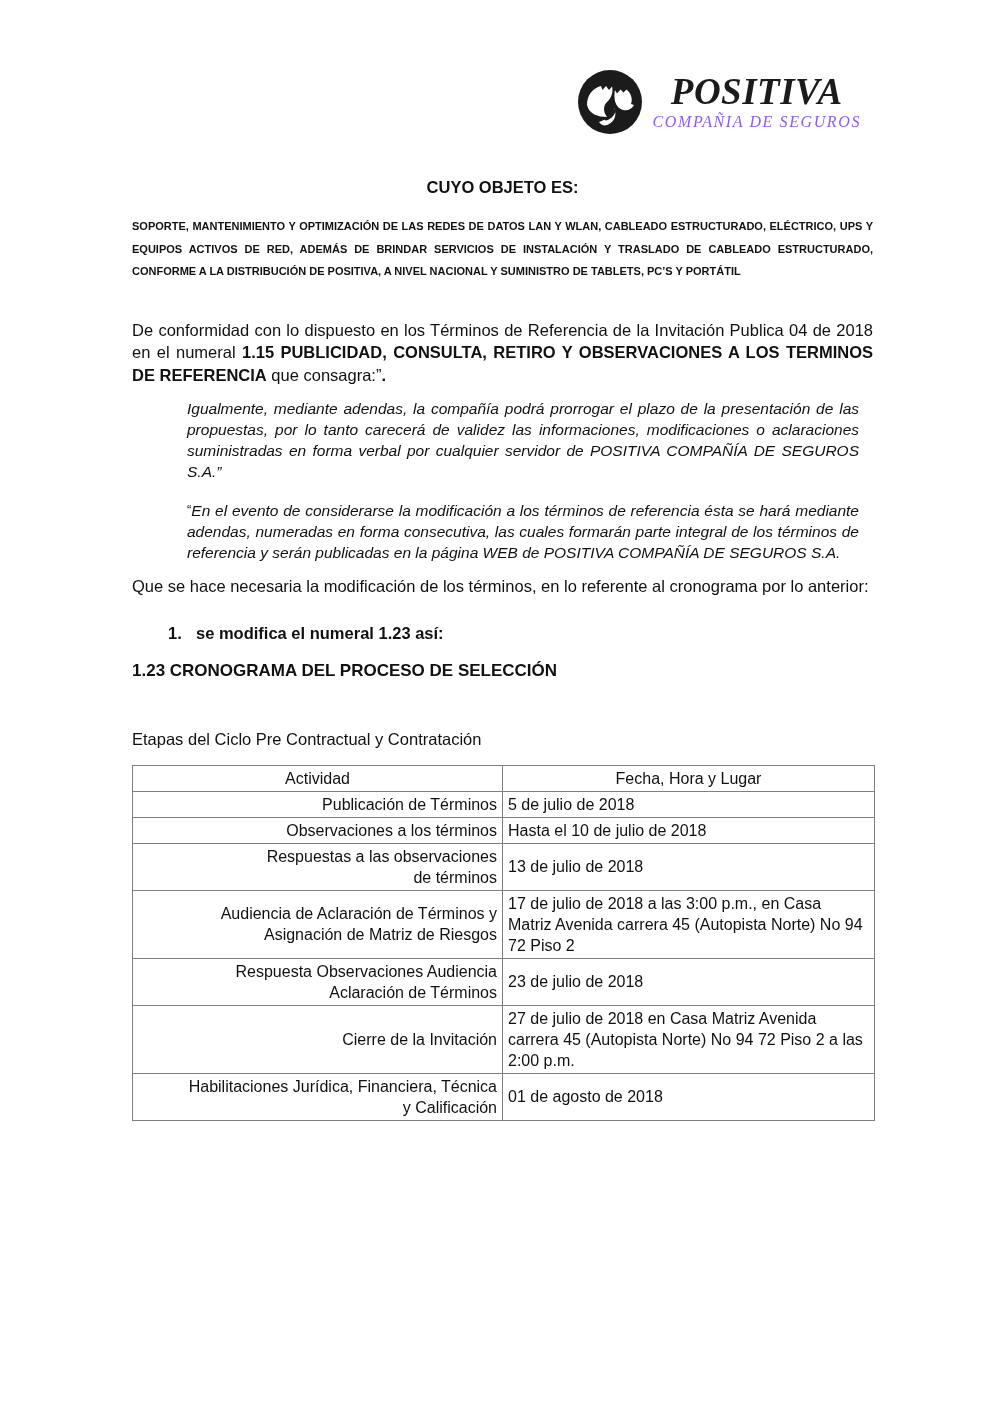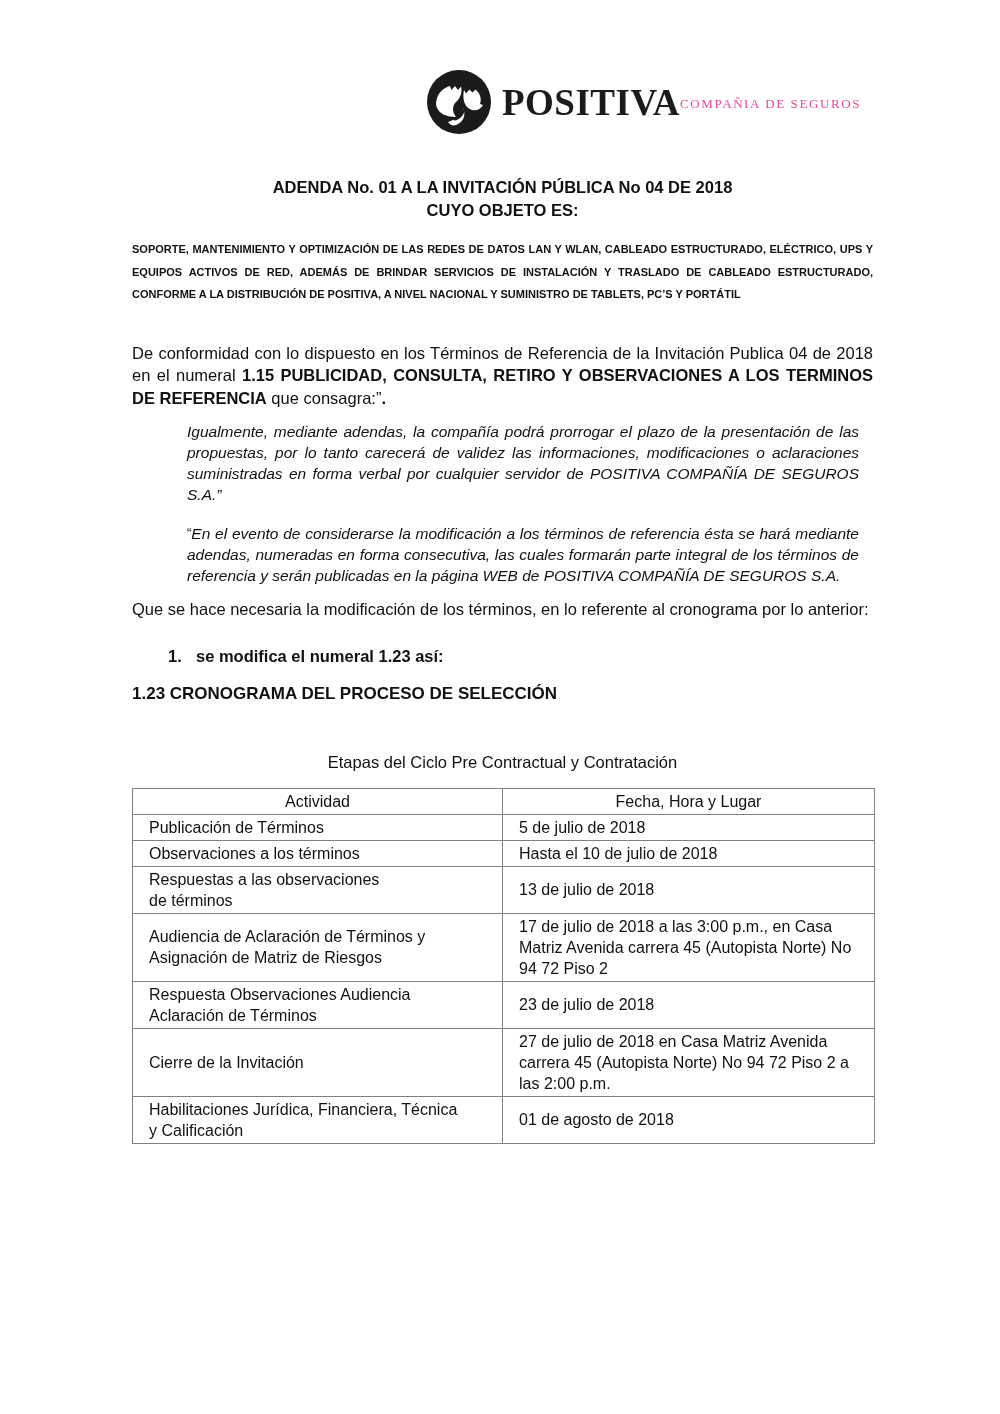--- a/index.html
+++ b/index.html
@@ -14,30 +14,30 @@
     width:1000px; height:1414px;
     background:#ffffff;
     padding:68px 127px 0 132px;
     overflow:hidden;
   }
 
   
   .logo-row { display:flex; justify-content:flex-end; height:68px; }
   .logo { display:flex; align-items:center; gap:10px; margin-right:12px; }
   .logo svg { width:66px; height:66px; display:block; }
-  .logo-text { display:flex; flex-direction:row; align-items:center; }
+  .logo-text { display:flex; flex-direction:column; align-items:center;font-style:italic; }
   .brand {
     font-family:"Liberation Serif", serif;
     font-size:37px; font-weight:600; letter-spacing:0.5px;
     color:#1b1b1b; line-height:1;
   }
   .tagline {
     font-family:"Liberation Serif", serif;
-    font-size:13px; letter-spacing:1.6px; margin-top:3px;
-    color:#ec4899; white-space:nowrap;
+    font-size:16px; letter-spacing:1.6px; margin-top:3px;
+    color:#8b5cf6; white-space:nowrap;
   }
 
   
   .doc-title {
     margin-top:40px;
     text-align:center;
     font-size:16.5px; font-weight:bold; line-height:23px;
   }
   .object-par {
     margin-top:16px;
@@ -70,44 +70,44 @@
   }
   .list-item .num { display:inline-block; width:28px; }
 
   .section-heading {
     margin-top:15px;
     font-size:17px; font-weight:bold; line-height:23px;
   }
 
   .table-caption {
     margin-top:46px;
-    text-align:center;
+    text-align:left;
     font-size:16.5px; line-height:22px;
   }
 
   
   table.schedule {
     margin-top:15px;
     width:742px;
     border-collapse:collapse;
     font-size:16px;
     table-layout:fixed;
   }
   table.schedule th, table.schedule td {
     border:1px solid #7f7f7f;
     line-height:21px;
-    padding:2px 16px;
+    padding:2px 5px;
     vertical-align:middle;
   }
   table.schedule th {
     font-weight:normal; text-align:center; height:26px;
   }
   col.c-act   { width:370px; }
   col.c-fecha { width:372px; }
-  td.col-act   { text-align:left; white-space:pre-line; }
+  td.col-act   { text-align:right; white-space:pre-line; }
   td.col-fecha { text-align:left; padding-left:6px; }
 </style>
 </head>
 <body>
 
 <div class="page">
 
   <div class="logo-row">
     <div class="logo">
       <svg viewBox="0 0 66 66" aria-hidden="true">
@@ -120,21 +120,20 @@
         <path fill="#1b1b1b" d="M27,50 C32,47.5 35.5,43.5 36.5,38.5 L38.5,42 C37.5,47 33,51 28.5,51.5 Z"></path>
       </svg>
       <div class="logo-text">
         <div class="brand">POSITIVA</div>
         <div class="tagline">COMPAÑIA DE SEGUROS</div>
       </div>
     </div>
   </div>
 
   <div class="doc-title">
-    <div>ADENDA No. 01 A LA INVITACIÓN PÚBLICA No 04 DE 2018</div>
     <div>CUYO OBJETO ES:</div>
   </div>
 
   <p class="object-par">SOPORTE, MANTENIMIENTO Y OPTIMIZACIÓN DE LAS REDES DE DATOS LAN Y WLAN, CABLEADO ESTRUCTURADO, ELÉCTRICO, UPS Y EQUIPOS ACTIVOS DE RED, ADEMÁS DE BRINDAR SERVICIOS DE INSTALACIÓN Y TRASLADO DE CABLEADO ESTRUCTURADO, CONFORME A LA DISTRIBUCIÓN DE POSITIVA, A NIVEL NACIONAL Y SUMINISTRO DE TABLETS, PC’S Y PORTÁTIL</p>
 
   <p class="intro-par"><span>De conformidad con lo dispuesto en los Términos de Referencia de la Invitación Publica 04 de 2018  en el numeral </span><b>1.15 PUBLICIDAD, CONSULTA, RETIRO Y OBSERVACIONES A LOS TERMINOS DE REFERENCIA</b><span> que consagra:”</span><b>.</b></p>
 
   <p class="quote"><span>Igualmente, mediante adendas, la compañía  podrá prorrogar el plazo de la presentación de las propuestas, por lo tanto carecerá de validez  las informaciones, modificaciones o aclaraciones suministradas en forma verbal por cualquier servidor de POSITIVA COMPAÑÍA DE SEGUROS S.A.”</span></p>
 
   <p class="quote"><span class="open-q">“</span><span>En el evento de considerarse la modificación a los términos de referencia ésta se hará mediante adendas, numeradas en forma consecutiva, las cuales formarán parte integral de los términos de referencia y serán publicadas en la página WEB  de POSITIVA COMPAÑÍA DE SEGUROS S.A.</span></p>

